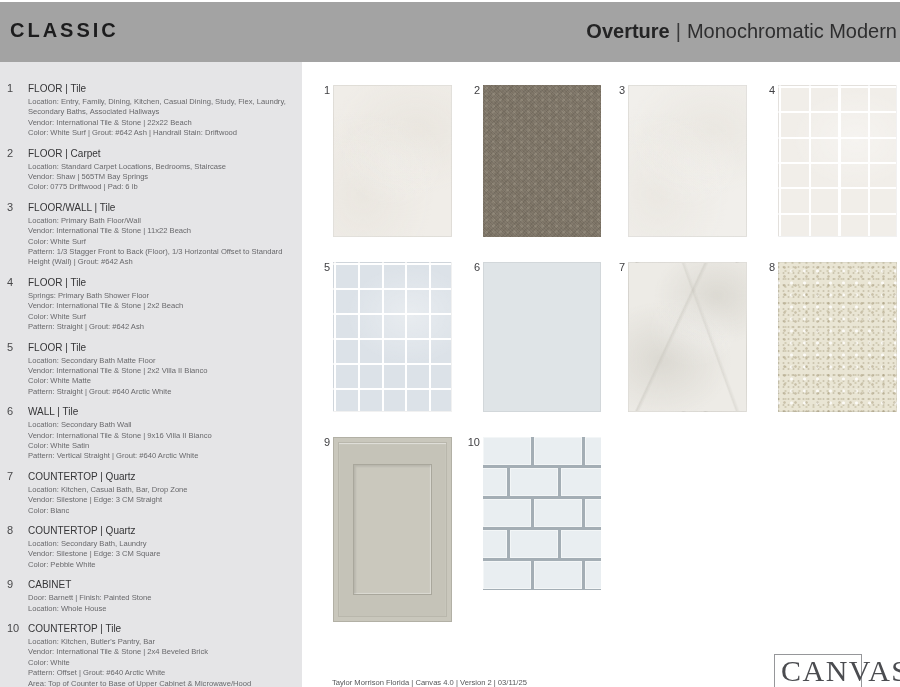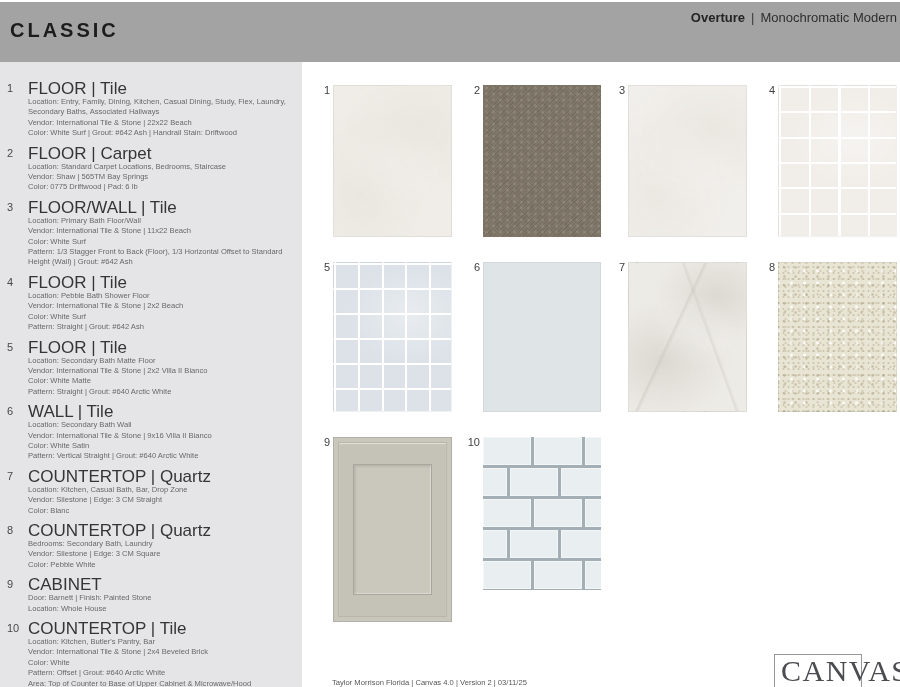--- a/index.html
+++ b/index.html
@@ -11,40 +11,40 @@
   
   .header-bar{
     position:absolute;left:0;top:2px;width:900px;height:60px;
     background:#a8a8ab;
   }
   .brand{
     position:absolute;left:10px;top:17px;
     font-size:20px;font-weight:bold;letter-spacing:3px;color:#1c1c1d;
   }
   .collection-title{
-    position:absolute;right:3px;top:8px;font-size:13px;color:#242425;
+    position:absolute;right:3px;top:18px;font-size:20px;color:#242425;
     white-space:nowrap;
   }
   .collection-title .coll{font-weight:bold;}
   .collection-title .sep{font-weight:normal;color:#3a3a3b;padding:0 6px;}
   .collection-title .style{font-weight:normal;color:#2e2e2f;}
   
   .sidebar{
     position:absolute;left:0;top:62px;width:302px;height:625px;
     background:#e5e5e7;box-sizing:border-box;
     padding:20px 16px 0 0;overflow:hidden;
   }
   .spec-item{display:flex;margin-bottom:8px;}
   .spec-num{
     flex:0 0 20px;padding-left:7px;box-sizing:content-box;
     font-size:11px;color:#48484a;line-height:13px;
   }
   .spec-body{flex:1;padding-left:1px;}
   .spec-title{
-    font-size:17px;color:#353537;line-height:13px;margin-bottom:2px;
+    font-size:10px;color:#353537;line-height:13px;margin-bottom:2px;
   }
   .detail-line{
     font-size:7.6px;color:#68686b;line-height:10.4px;
   }
   
   .board{position:absolute;left:302px;top:62px;width:598px;height:625px;background:#ffffff;}
   .swatch{position:absolute;box-sizing:border-box;}
   .swatch-num{
     position:absolute;font-size:11px;color:#414144;text-align:right;line-height:12px;
   }
@@ -154,21 +154,21 @@
           <div class="detail-line">Pattern: 1/3 Stagger Front to Back (Floor), 1/3 Horizontal Offset to Standard Height (Wall) | Grout: #642 Ash</div>
         </div>
     </div>
   </div>
 
   <div class="spec-item">
     <div class="spec-num">4</div>
     <div class="spec-body">
       <div class="spec-title">FLOOR | Tile</div>
       <div class="spec-details">
-          <div class="detail-line">Location: Pebble Bath Shower Floor</div>
+          <div class="detail-line">Springs: Primary Bath Shower Floor</div>
           <div class="detail-line">Vendor: International Tile &amp; Stone | 2x2 Beach</div>
           <div class="detail-line">Color: White Surf</div>
           <div class="detail-line">Pattern: Straight | Grout: #642 Ash</div>
         </div>
     </div>
   </div>
 
   <div class="spec-item">
     <div class="spec-num">5</div>
     <div class="spec-body">
@@ -205,21 +205,21 @@
           <div class="detail-line">Color: Blanc</div>
         </div>
     </div>
   </div>
 
   <div class="spec-item">
     <div class="spec-num">8</div>
     <div class="spec-body">
       <div class="spec-title">COUNTERTOP | Quartz</div>
       <div class="spec-details">
-          <div class="detail-line">Bedrooms: Secondary Bath, Laundry</div>
+          <div class="detail-line">Location: Secondary Bath, Laundry</div>
           <div class="detail-line">Vendor: Silestone | Edge: 3 CM Square</div>
           <div class="detail-line">Color: Pebble White</div>
         </div>
     </div>
   </div>
 
   <div class="spec-item">
     <div class="spec-num">9</div>
     <div class="spec-body">
       <div class="spec-title">CABINET</div>

